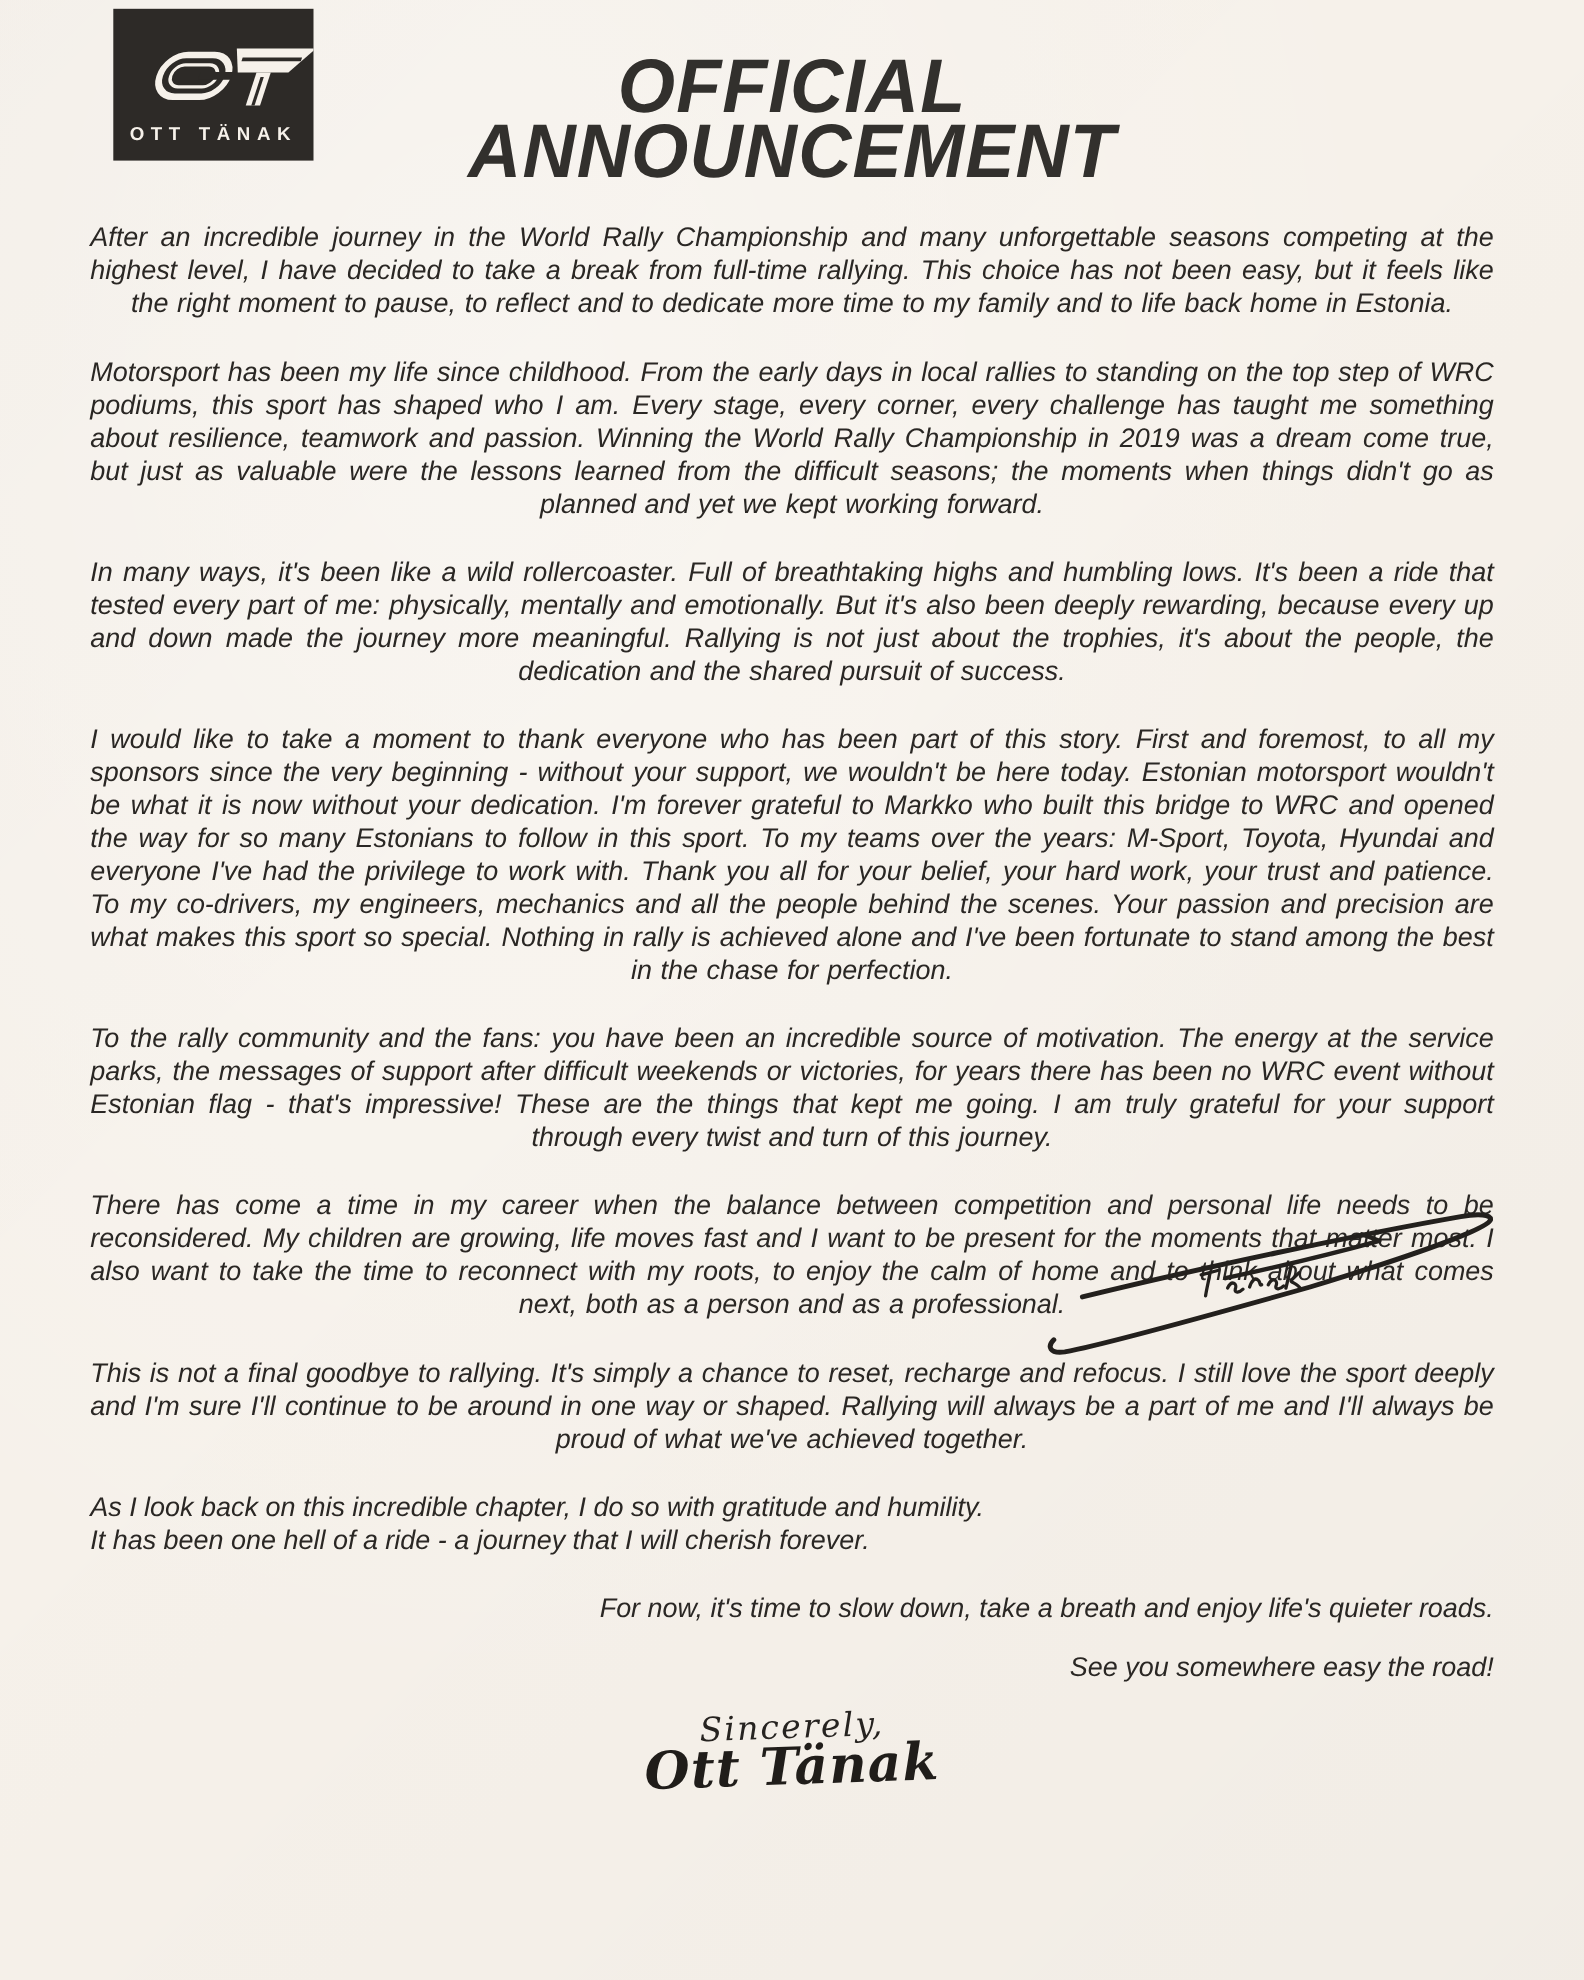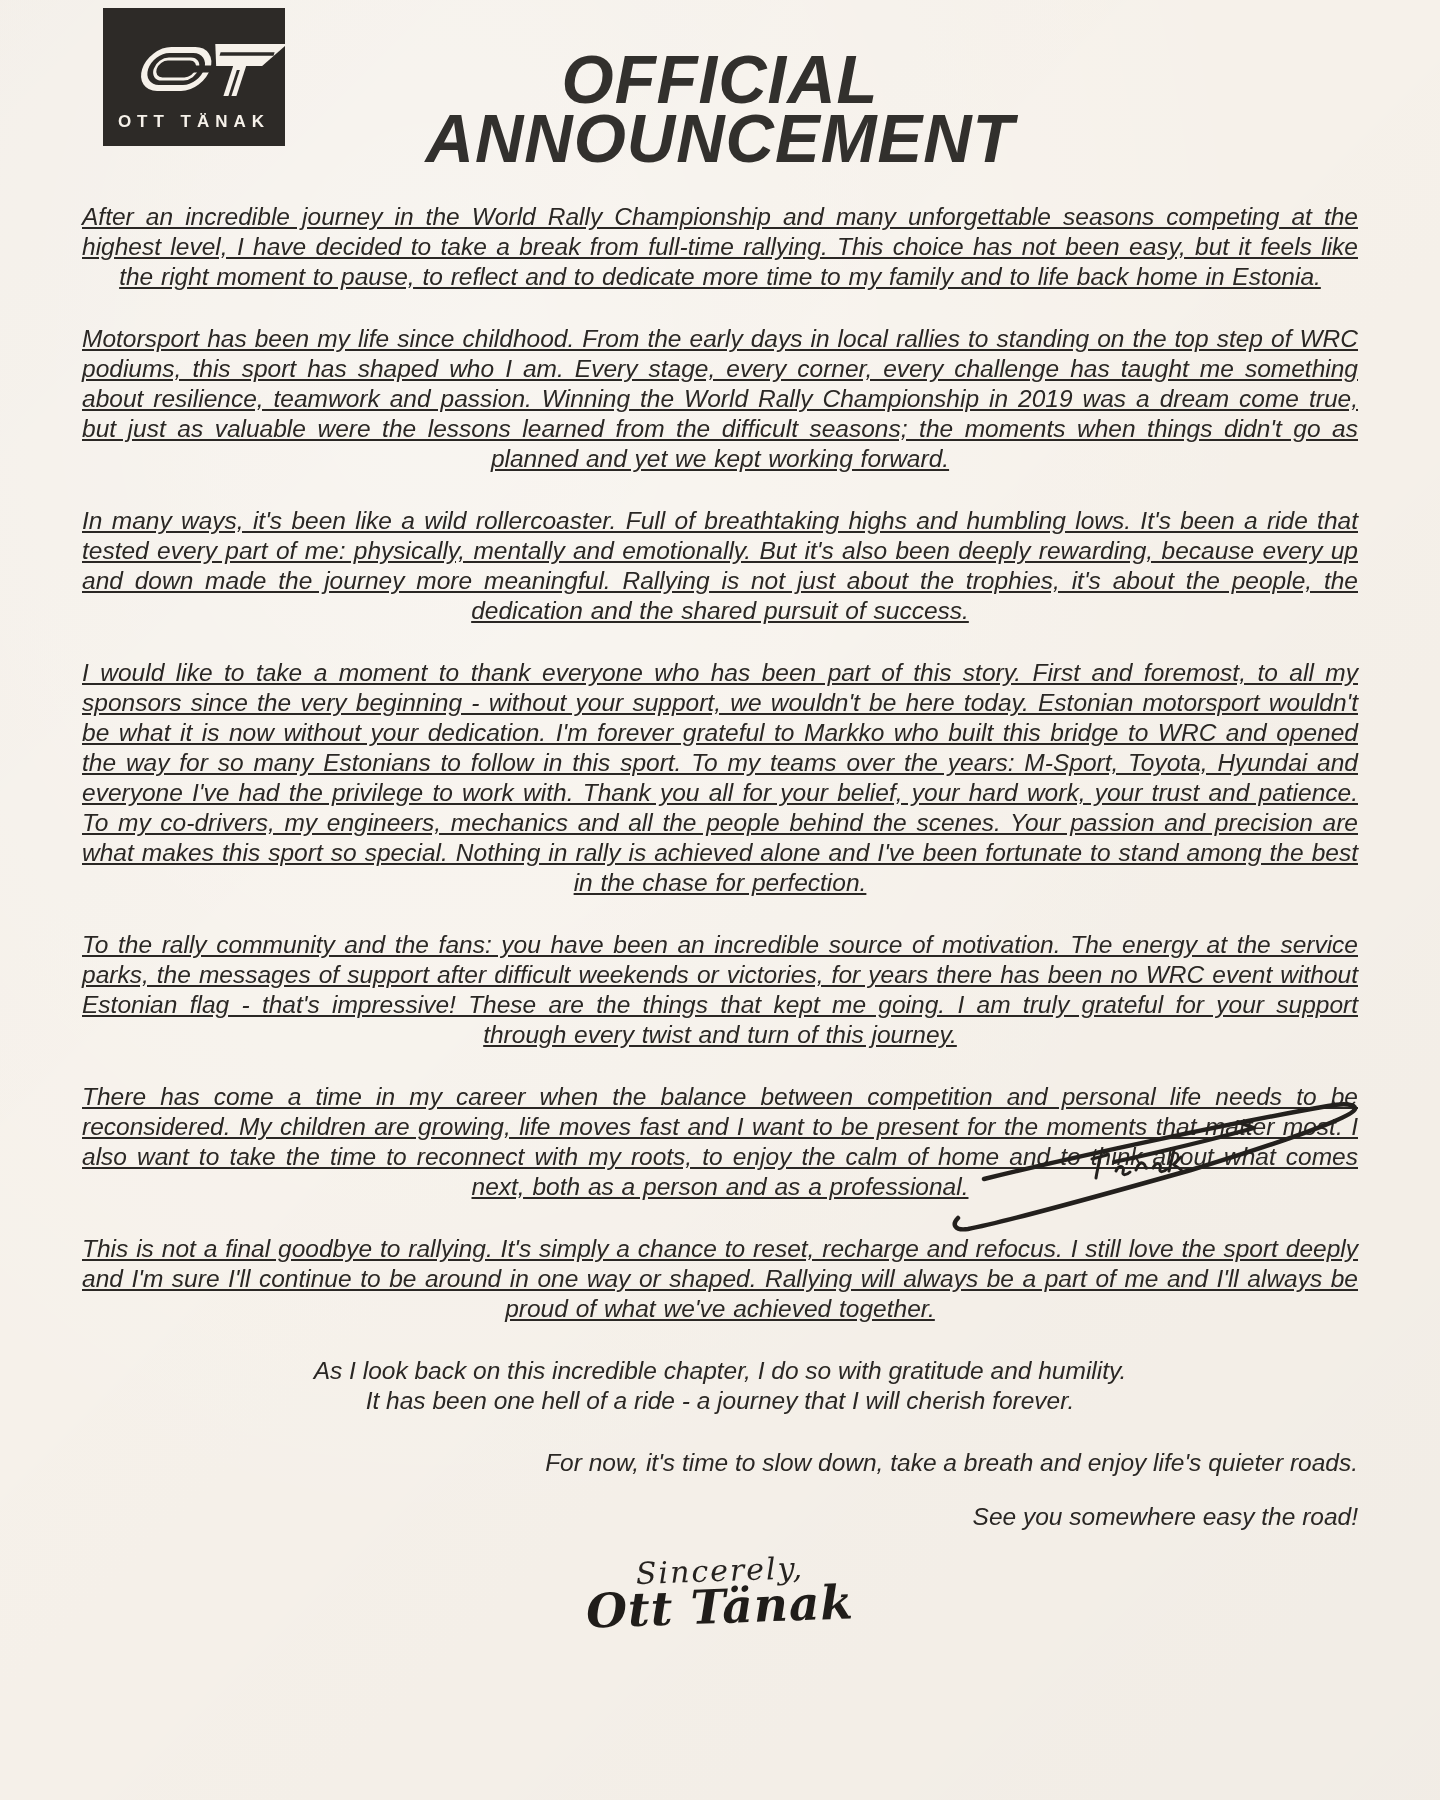--- a/index.html
+++ b/index.html
@@ -54,24 +54,22 @@
     font-style:italic;
     font-size:24.5px;
     line-height:30px;
     color:var(--ink);
   }
   .para{
     text-align:justify;
     text-align-last:center;
     margin-bottom:32px;
     word-spacing:1px;
-    text-decoration:underline;
   }
   .center-line{
-    text-align:center;
     margin-bottom:0;
   }
   .block-gap{margin-bottom:32px;}
   .solo{margin-bottom:24px;margin-top:6px;text-align:right;}
 
   
   .sign-off{
     margin-top:14px;
     text-align:center;
   }

